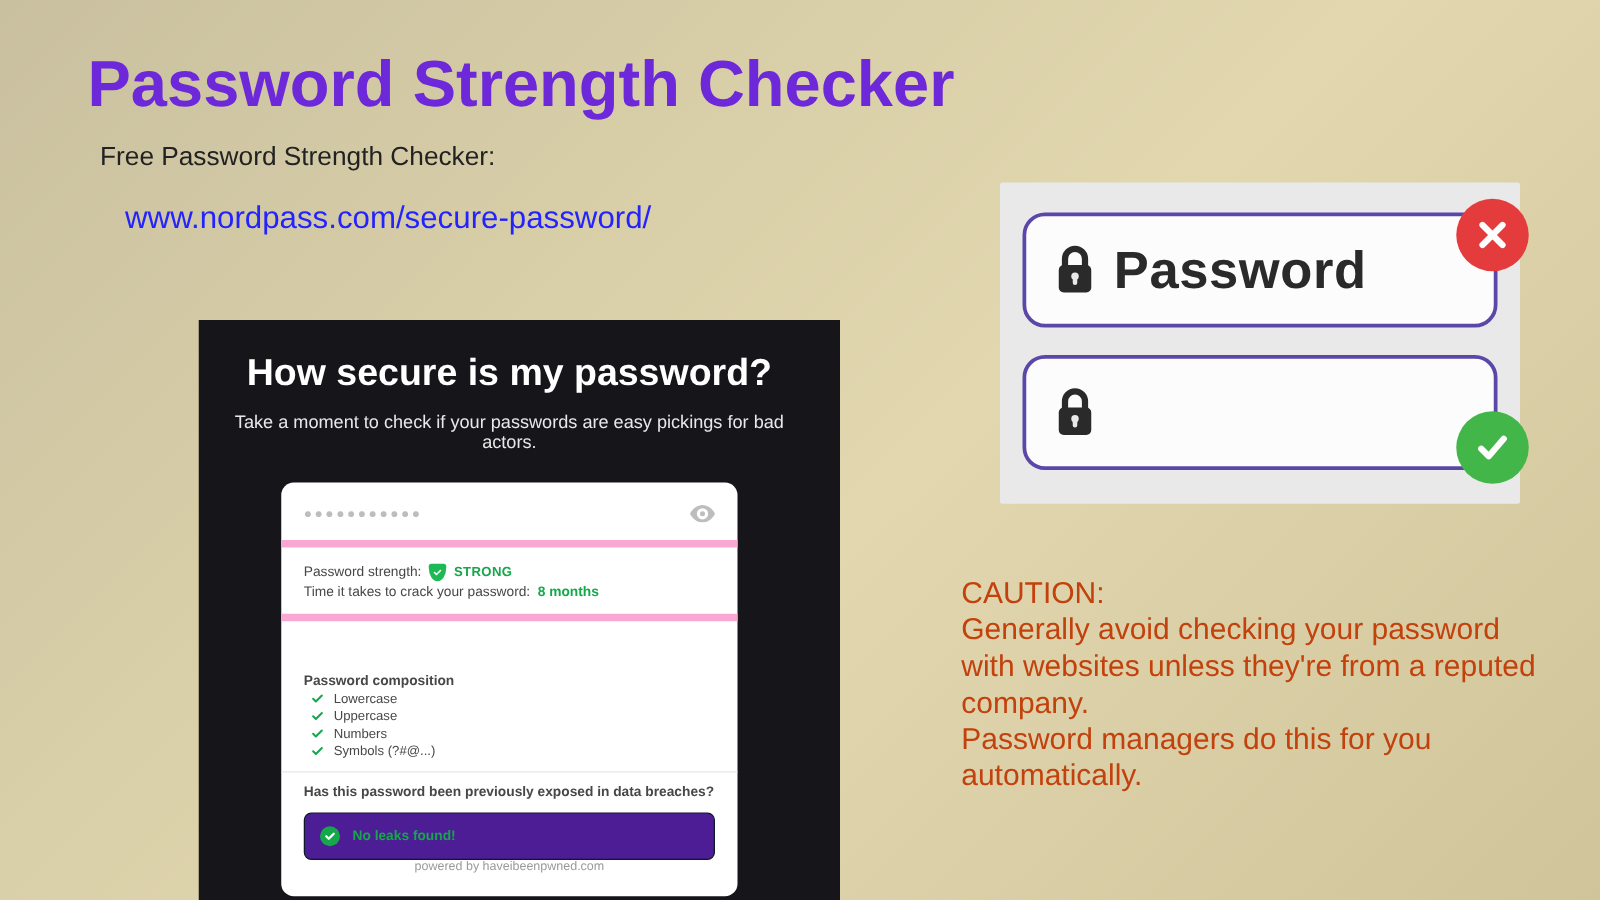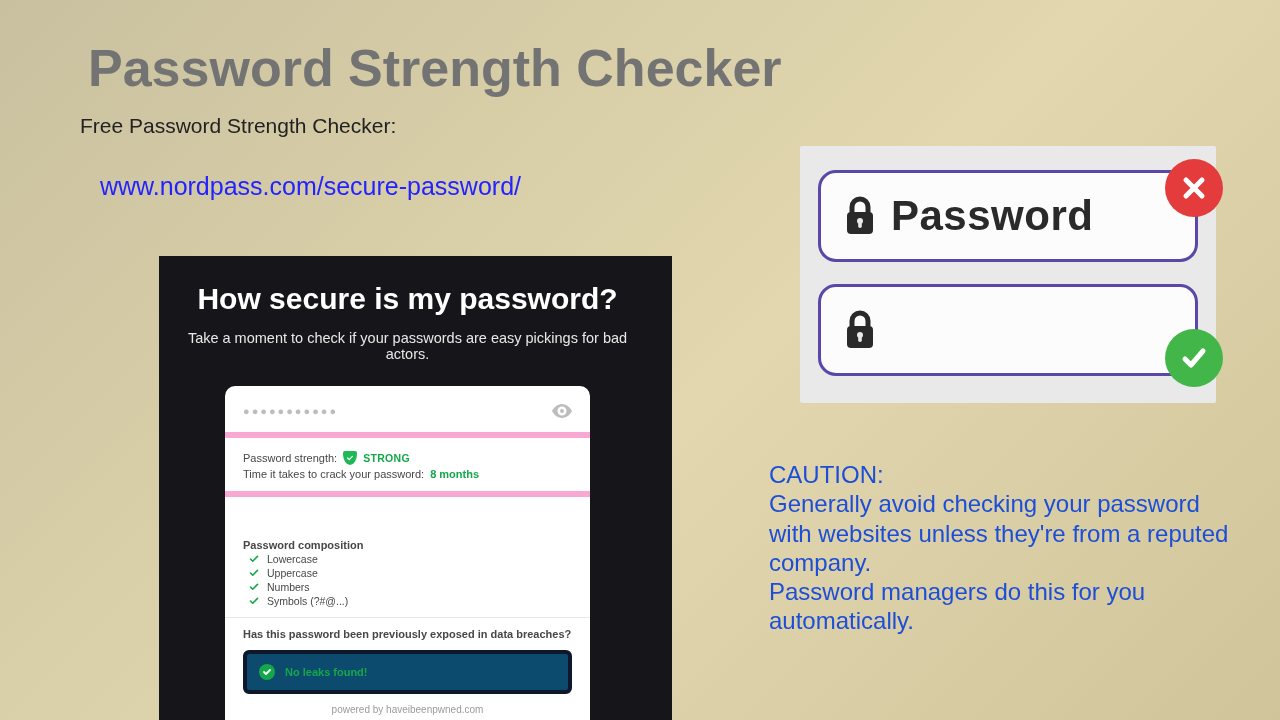--- a/index.html
+++ b/index.html
@@ -3,34 +3,34 @@
 <meta charset="utf-8">
 <style>
   * { box-sizing: border-box; margin: 0; padding: 0; }
   html, body { width: 1280px; height: 720px; overflow: hidden; font-family: Arial, Helvetica, sans-serif; }
   body {
     background: linear-gradient(135deg, #c9c0a0 0%, #d9cfa8 35%, #e2d7af 55%, #d0c49a 100%);
     position: relative;
   }
   .title {
     position: absolute;
-    left: 88px; top: 38px;
+    left: 70px; top: 38px;
     font-size: 52px;
     font-weight: 700;
-    color: #737373;
+    color: #6d28d9;
   }
   .subtitle {
     position: absolute;
     left: 80px; top: 114px;
     font-size: 21px;
     color: #222;
   }
   .link {
     position: absolute;
-    left: 100px; top: 172px;
+    left: 100px; top: 160px;
     font-size: 25px;
     color: #2323ff;
     cursor: pointer;
   }
   
   .dark-card {
     position: absolute;
     left: 159px; top: 256px;
     width: 513px; height: 464px;
     background: #16161a;
@@ -90,35 +90,35 @@
   .comp-head { font-size:11px; color:#474747; font-weight:600; margin-bottom:2px;margin-top:32px; }
   .comp-note { font-size:9.5px; color:#8b8b8b; margin-bottom:6px; }
   .check-item { display:flex; align-items:center; gap:8px; font-size:10.5px; color:#474747; margin:2px 0 2px 6px; }
   .tick {
     width:10px; height:10px; display:inline-flex; align-items:center; justify-content:center; color:#14a84a;
   }
   .tick svg { display:block; }
   .breach-q { font-size:11px; color:#474747; font-weight:600; }
   .leak-box {
     margin-top:10px;
-    border:4px solid #0f172a;
-    background:#0c4a6e;
+    border:1px solid #0f172a;
+    background:#4c1d95;
     border-radius:6px;
     padding:10px 12px;
     display:flex; align-items:center; gap:10px;
     font-size:11px;
     color:#14a84a;
     font-weight:600;
   }
   .leak-circle {
     width:16px; height:16px; border-radius:50%; background:#14a84a;
     display:flex; align-items:center; justify-content:center;
   }
   .powered {
-    text-align:center; font-size:10px; color:#9a9a9a; margin-top:10px;
+    text-align:center; font-size:10px; color:#9a9a9a; margin-top:0;
   }
 
   
   .pw-graphic {
     position:absolute;
     left:800px; top:146px;
     width:416px; height:257px;
     background:#e9e9e9;
     border-radius:2px;
     padding:24px 18px;
@@ -145,21 +145,21 @@
   .status-bad  { background:#e43c3c; top:-14px; transform:none; }
   .status-good { background:#43b649; bottom:-14px; top:auto; transform:none; }
 
   
   .caution {
     position:absolute;
     left:769px; top:460px;
     width:465px;
     font-size:24px;
     line-height:1.22;
-    color:#1d4ed8;
+    color:#c2410c;
   }
   .caution .chead { display:block; }
 </style>
 </head>
 <body>
 
 <div class="title">Password Strength Checker</div>
 <div class="subtitle">Free Password Strength Checker:</div>
 <div class="link">www.nordpass.com/secure-password/</div>
 

